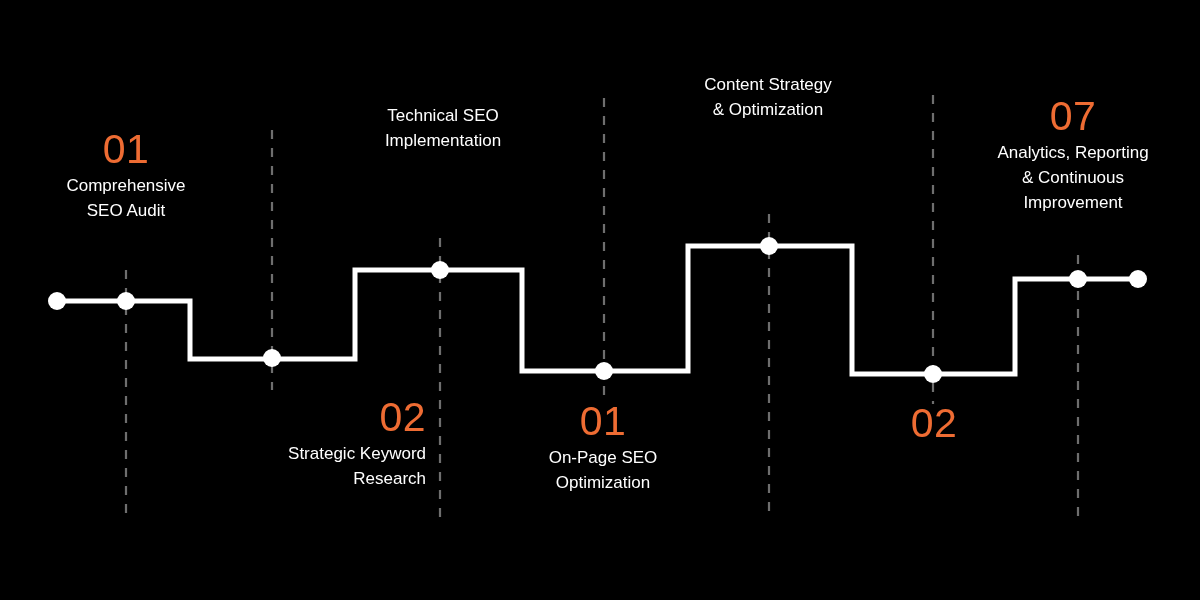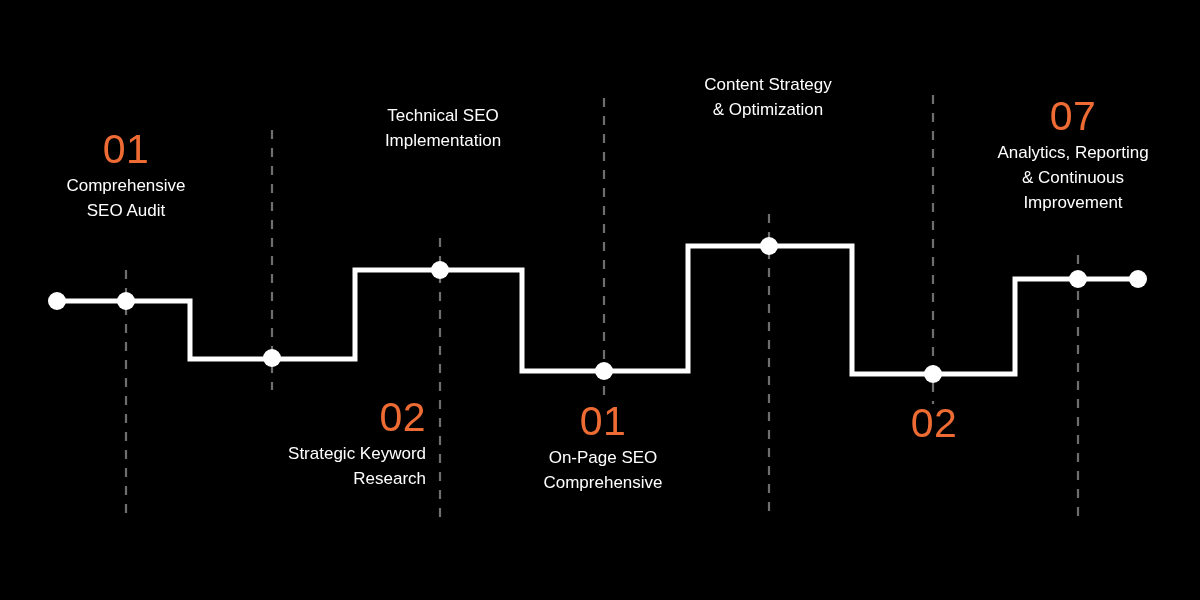--- a/index.html
+++ b/index.html
@@ -91,21 +91,21 @@
         <div class="step-title" style="color: rgb(255, 255, 255);">Strategic Keyword
 Research</div>
       </div>
       <div class="step-label lbl-above" style="width: 300px; left: 293px; top: 103px;">
         <div class="step-title" style="color: rgb(255, 255, 255);">Technical SEO
 Implementation</div>
       </div>
       <div class="step-label lbl-below" style="width: 280px; left: 463px; top: 400px;">
         <div class="step-number" style="color: rgb(238, 108, 51);">01</div>
         <div class="step-title" style="color: rgb(255, 255, 255);">On-Page SEO
-Comprehensive</div>
+Optimization</div>
       </div>
       <div class="step-label lbl-above" style="width: 300px; left: 618px; top: 72px;">
         <div class="step-title" style="color: rgb(255, 255, 255);">Content Strategy
 &amp; Optimization</div>
       </div>
       <div class="step-label lbl-below" style="width: 300px; left: 784px; top: 402px;">
         <div class="step-number" style="color: rgb(238, 108, 51);">02</div>
       </div>
       <div class="step-label lbl-above" style="width: 300px; left: 923px; top: 95px;">
         <div class="step-number" style="color: rgb(238, 108, 51);">07</div>

